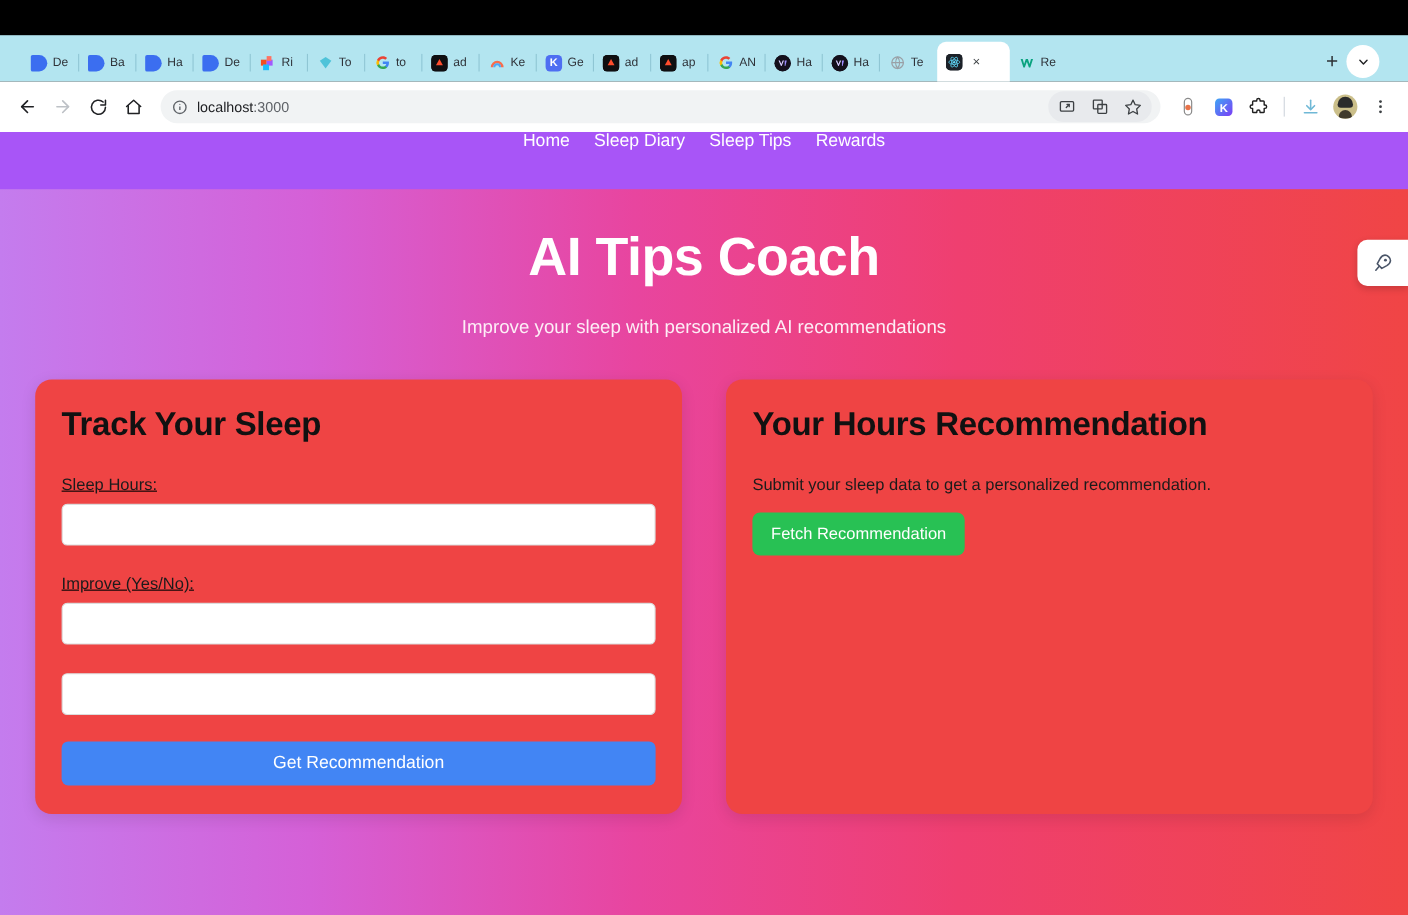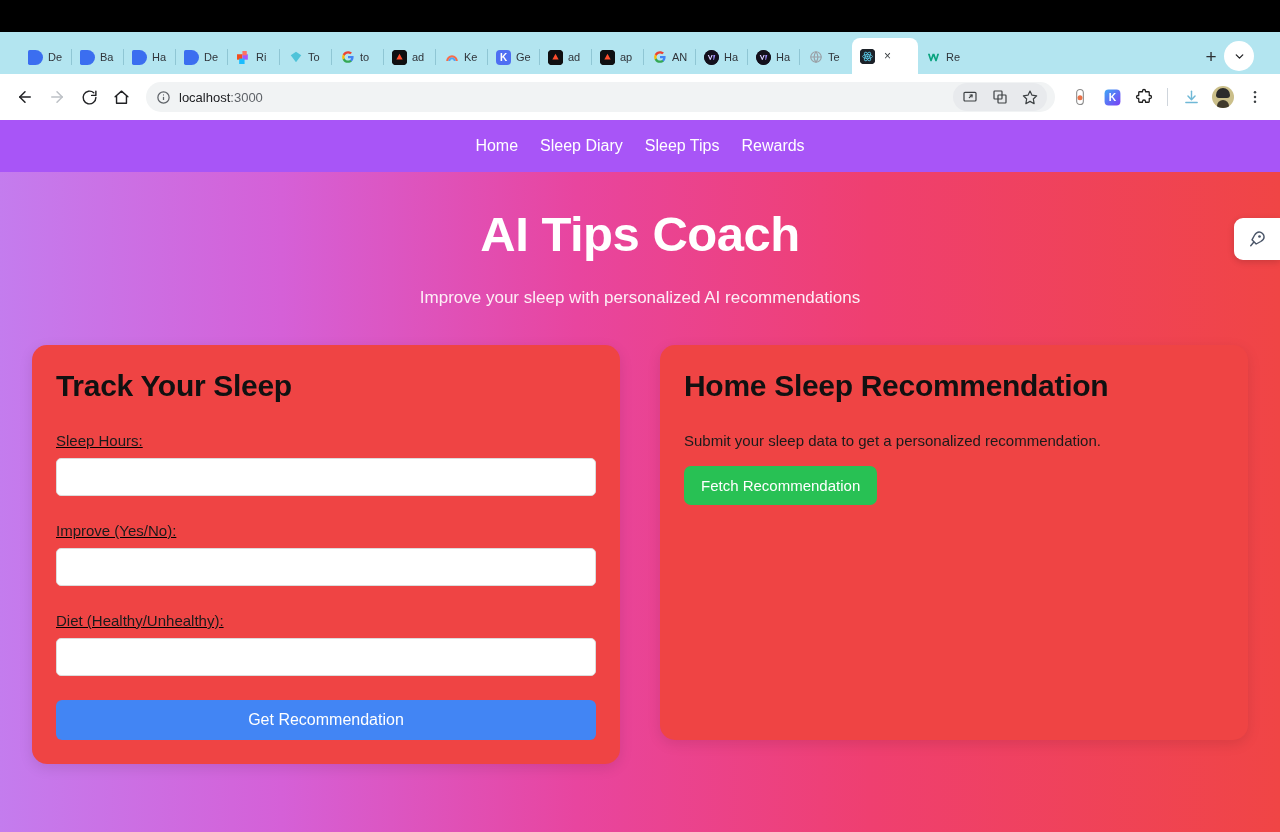--- a/index.html
+++ b/index.html
@@ -109,21 +109,21 @@
   }
 
   
   .page { width: 100%; height: 712px; position: relative; overflow: hidden; }
   .hero-bg {
     position: absolute; inset: 0;
     background: linear-gradient(90deg, #c47cee 0%, #d560d7 22%, #e8459f 45%, #ef3f70 68%, #f04545 100%);
   }
   .navbar {
     position: relative; height: 52px; background: #a855f7;
-    display: flex; align-items: center; justify-content: center; gap: 22px;
+    display: flex; align-items: flex-start; justify-content: center; gap: 22px;
   }
   .nav-link {
     color: #ffffff; font-size: 16px; text-decoration: none; white-space: nowrap;
   }
 
   .hero {
     position: relative; text-align: center;
     padding-top: 36px;
   }
   .hero h1 {
@@ -459,27 +459,27 @@
     <p>Improve your sleep with personalized AI recommendations</p>
   </div>
 
   <div class="cards">
 
     <div class="card">
       <h2>Track Your Sleep</h2>
       <div id="form-fields">
           <div class="field"><label>Sleep Hours:</label><input type="text" placeholder="" style=""></div>
           <div class="field"><label>Improve (Yes/No):</label><input type="text" placeholder="" style=""></div>
-          <div class="field"><label>Diet (Healthy/Unhealthy):</label><input type="text" placeholder="" style=""></div>
+          <div class="field"><input type="text" placeholder="" style=""></div>
         </div>
       <button class="submit-btn">Get Recommendation</button>
     </div>
 
     <div class="card">
-      <h2>Home Sleep Recommendation</h2>
+      <h2>Your Hours Recommendation</h2>
       <p class="rec-text">Submit your sleep data to get a personalized recommendation.</p>
       <button class="fetch-btn">Fetch Recommendation</button>
     </div>
 
   </div>
 
   <div class="rocket-tab">
     <svg width="20" height="20" viewBox="0 0 24 24" fill="none" stroke="#4a5568" stroke-width="1.7" stroke-linecap="round" stroke-linejoin="round">
       <path d="M14.5 3.5c3 0 6 3 6 6 0 2-1.5 4-4 5.5l-5.5 3-5-5 3-5.5C10.5 5 12.5 3.5 14.5 3.5z" fill="#fff"></path>
       <circle cx="15" cy="9" r="1.6" fill="#4a5568" stroke="none"></circle>

